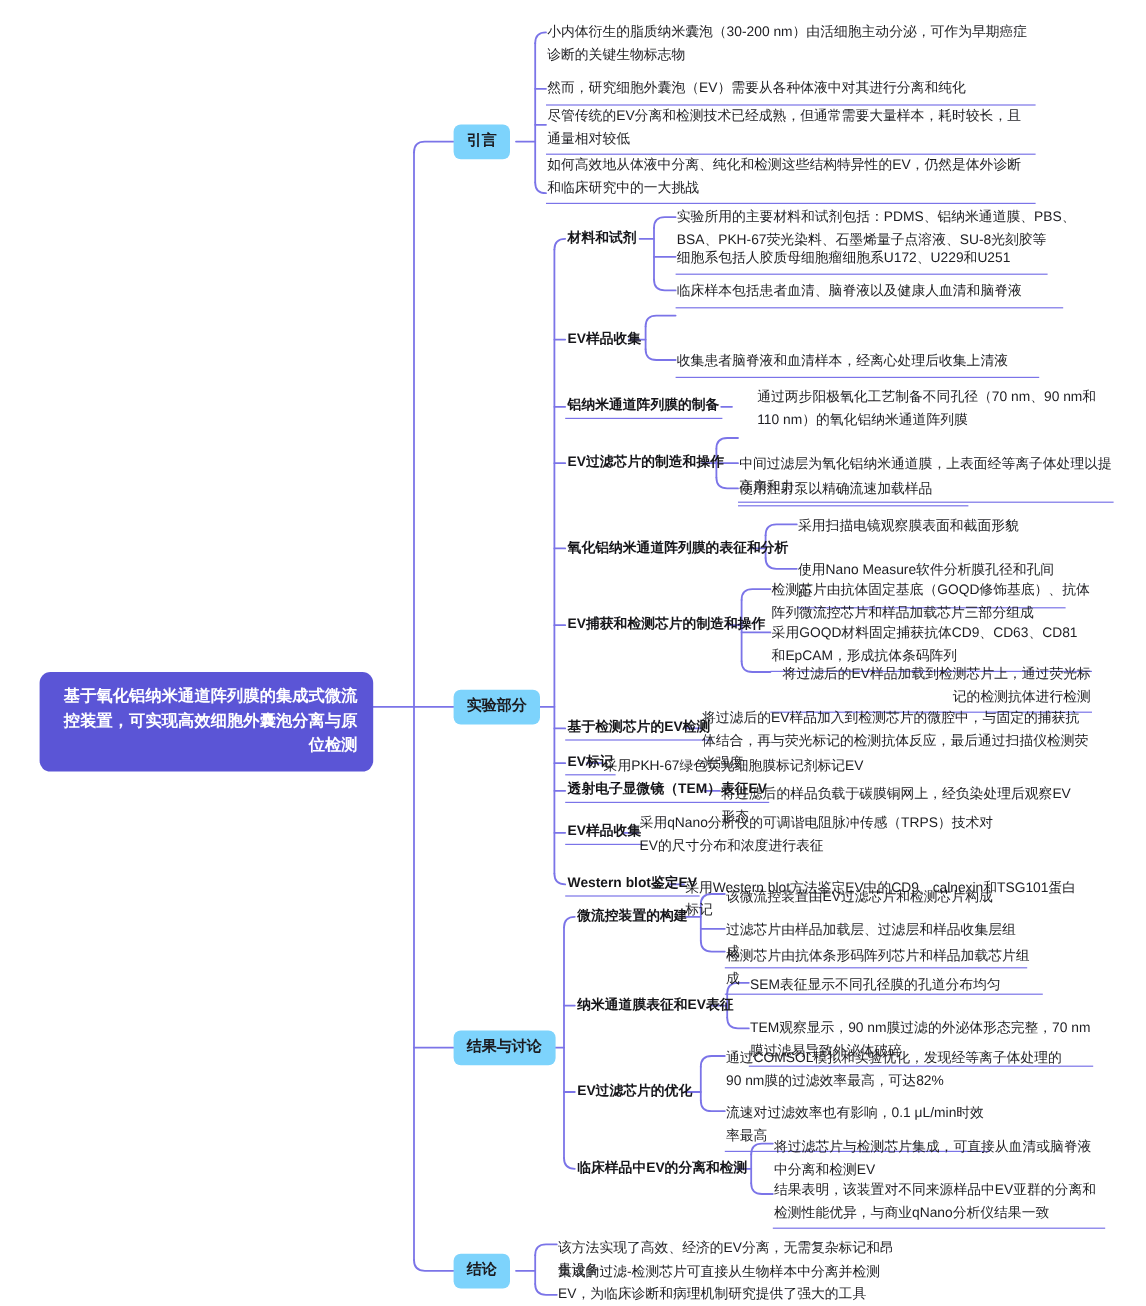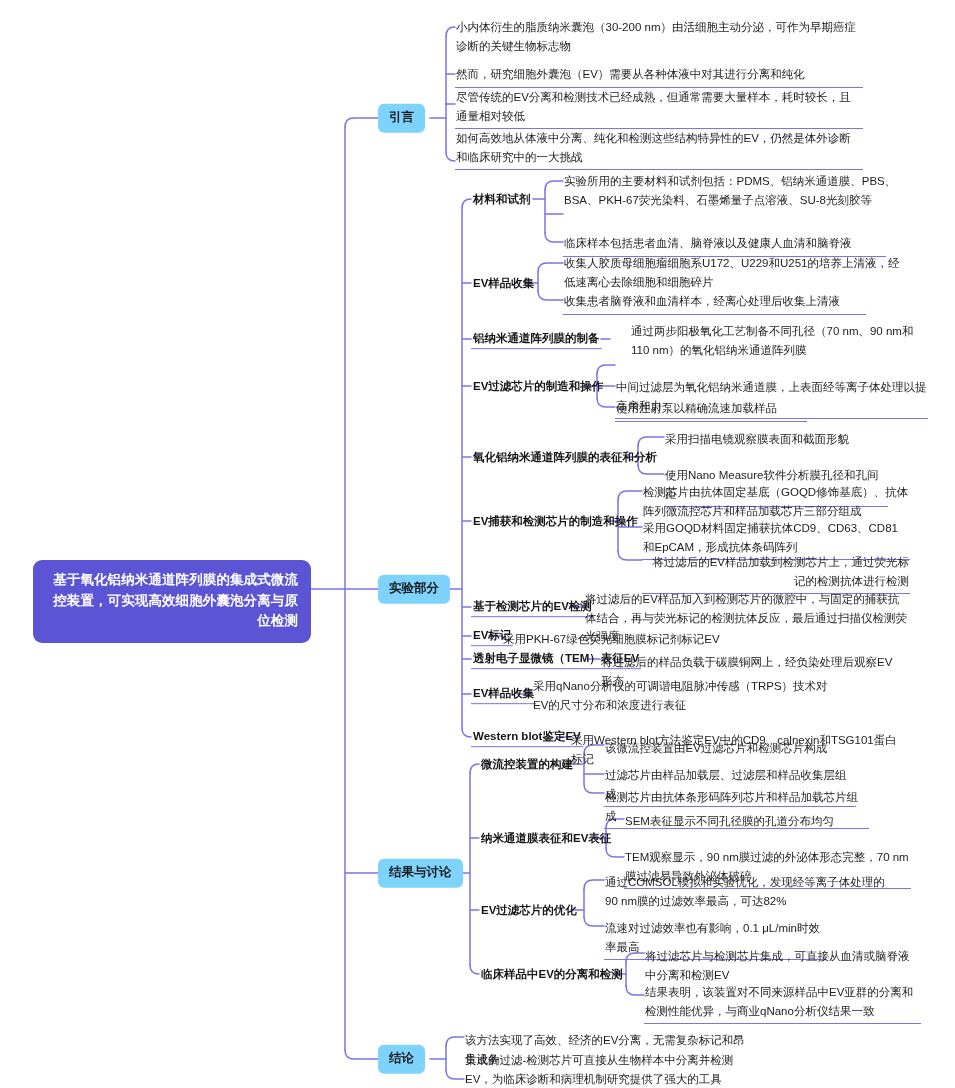--- a/index.html
+++ b/index.html
@@ -210,24 +210,24 @@
 
   <div class="leaf" style="left:455px; top:16px; width:408px;">小内体衍生的脂质纳米囊泡（30-200 nm）由活细胞主动分泌，可作为早期癌症诊断的关键生物标志物</div>
   <div class="leaf u" style="left:455px; top:63px; width:408px;">然而，研究细胞外囊泡（EV）需要从各种体液中对其进行分离和纯化</div>
   <div class="leaf u" style="left:455px; top:86px; width:408px;">尽管传统的EV分离和检测技术已经成熟，但通常需要大量样本，耗时较长，且通量相对较低</div>
   <div class="leaf u" style="left:455px; top:127px; width:408px;">如何高效地从体液中分离、纯化和检测这些结构特异性的EV，仍然是体外诊断和临床研究中的一大挑战</div>
 
   <div class="l2-node" style="left:378px; top:589px;">实验部分</div>
 
   <div class="l3-node" style="left:471px; top:199px;">材料和试剂</div>
   <div class="leaf" style="left:563px; top:170px; width:343px;">实验所用的主要材料和试剂包括：PDMS、铝纳米通道膜、PBS、BSA、PKH-67荧光染料、石墨烯量子点溶液、SU-8光刻胶等</div>
+  <div class="leaf u" style="left:563px; top:204px; width:310px;">细胞系包括人胶质母细胞瘤细胞系U172、U229和U251</div>
   <div class="leaf u" style="left:563px; top:232px; width:323px;">临床样本包括患者血清、脑脊液以及健康人血清和脑脊液</div>
 
   <div class="l3-node" style="left:471px; top:283px;">EV样品收集</div>
-  <div class="leaf" style="left:563px; top:252px; width:340px;">收集人胶质母细胞瘤细胞系U172、U229和U251的培养上清液，经低速离心去除细胞和细胞碎片</div>
   <div class="leaf u" style="left:563px; top:290px; width:303px;">收集患者脑脊液和血清样本，经离心处理后收集上清液</div>
 
   <div class="l3-node u" style="left:471px; top:339px;">铝纳米通道阵列膜的制备</div>
   <div class="leaf" style="left:630px; top:320px; width:300px;">通过两步阳极氧化工艺制备不同孔径（70 nm、90 nm和110 nm）的氧化铝纳米通道阵列膜</div>
 
   <div class="l3-node" style="left:471px; top:386px;">EV过滤芯片的制造和操作</div>
   <div class="leaf u" style="left:615px; top:376px; width:313px;">中间过滤层为氧化铝纳米通道膜，上表面经等离子体处理以提高亲和力</div>
   <div class="leaf u" style="left:615px; top:397px; width:192px;">使用注射泵以精确流速加载样品</div>
 
   <div class="l3-node" style="left:471px; top:457px;">氧化铝纳米通道阵列膜的表征和分析</div>

